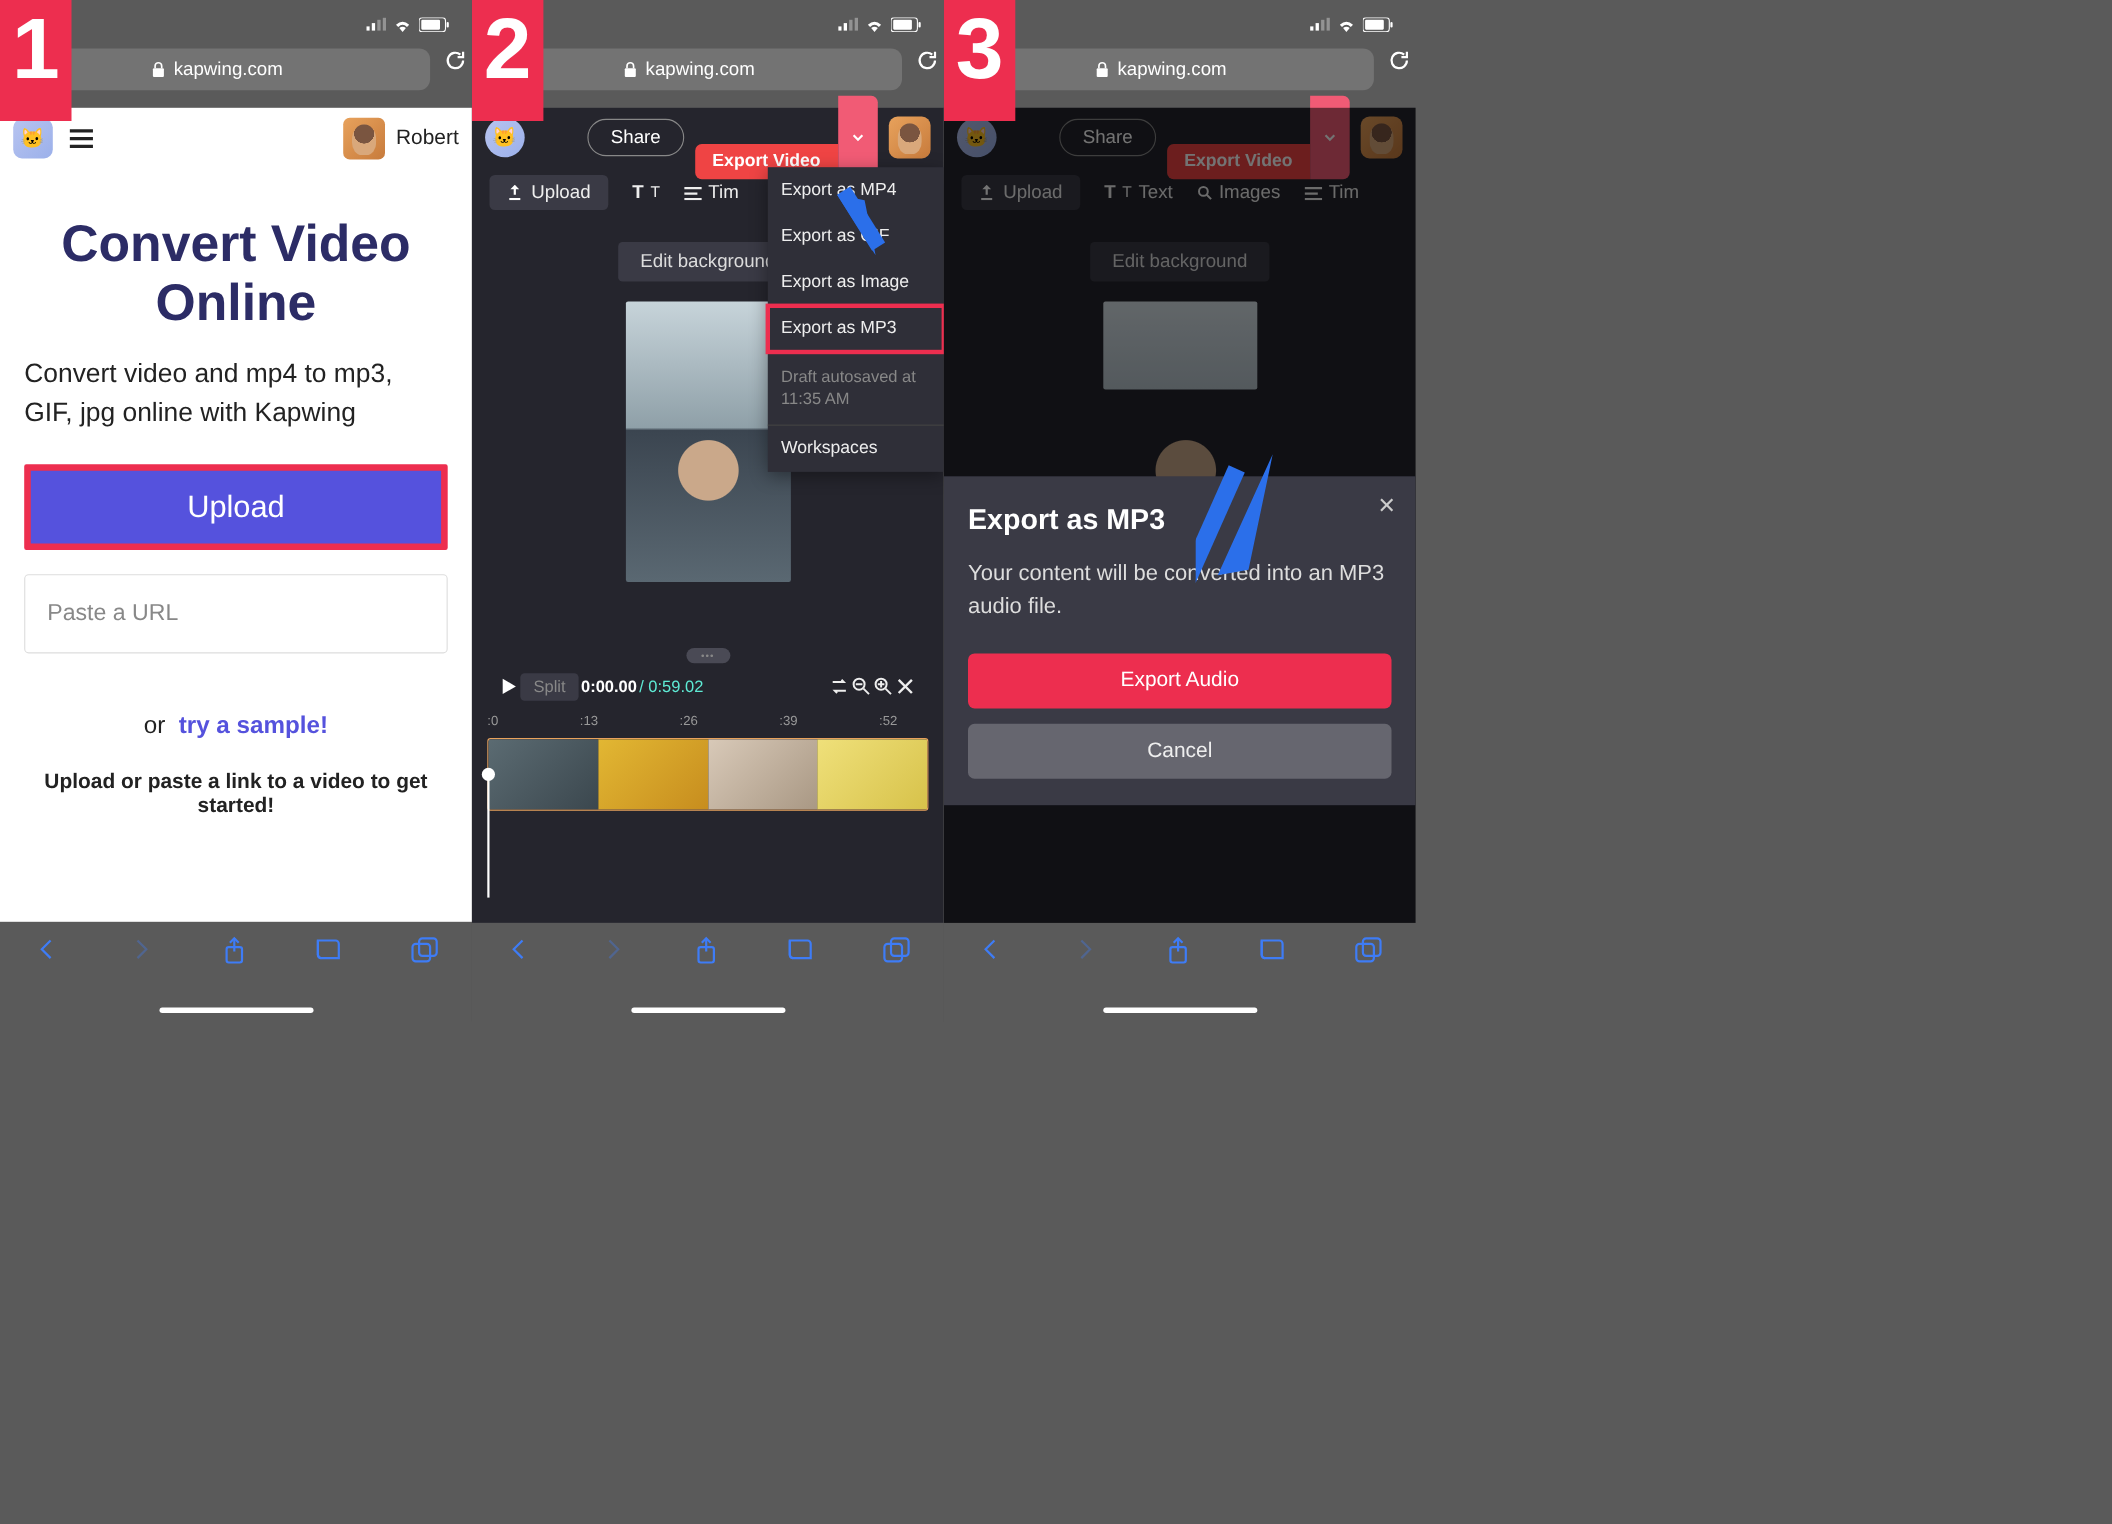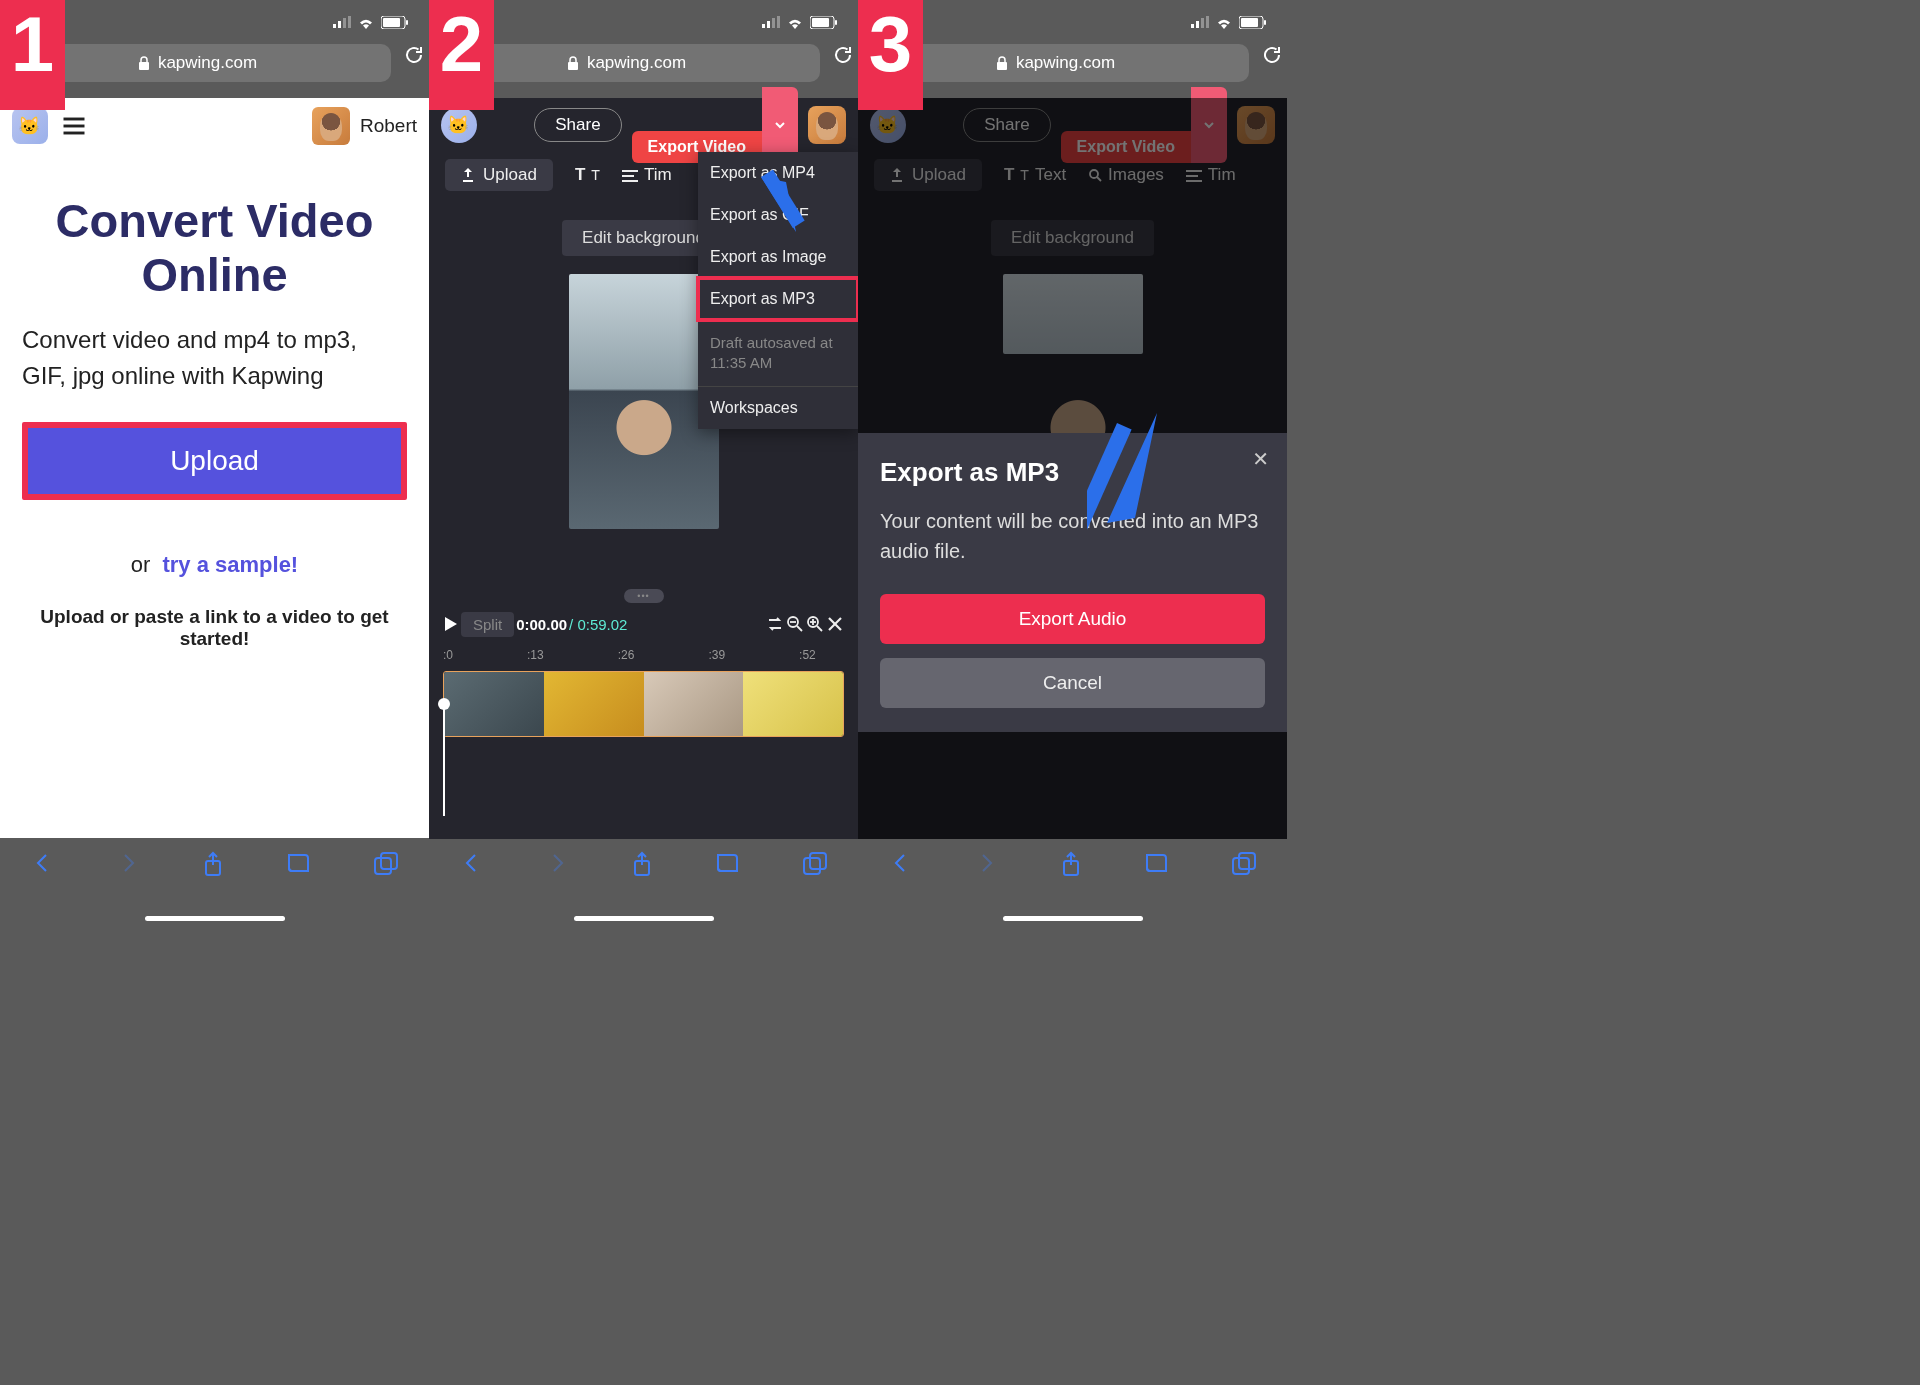--- a/index.html
+++ b/index.html
@@ -169,21 +169,21 @@
   .dropdown { position:absolute; right:0; top:54px; width:160px; background:#2f2f38; z-index:40; box-shadow:0 4px 16px rgba(0,0,0,.4); }
   .dropdown .item { padding:12px 12px; color:#eee; font-size:16px; }
   .dropdown .item.hl { outline:4px solid #ed2e4f; outline-offset:-2px; }
   .dropdown .sep { border-top:1px solid #444; }
   .dropdown .muted { color:#888; font-size:15px; line-height:1.35;}
   
   .arrow-anno { position:absolute; z-index:60; pointer-events:none; }
   .arrow-anno svg { fill:#2b6fea; }
   
   .drag-pill{width:40px;height:14px;background:#4a4a55;border-radius:7px;margin:60px auto 0;display:flex;align-items:center;justify-content:center;color:#888;font-size:9px;letter-spacing:1px;}
-  .tl-controls{height:42px;display:flex;align-items:center;gap:2px;padding:0 14px;color:#eee;font-size:15px;}
+  .tl-controls{height:42px;display:flex;align-items:center;gap:2px;padding:0 26px;color:#eee;font-size:15px;}
   .tl-controls .split{background:#3a3a45;color:#888;padding:4px 12px;border-radius:4px;}
   .tl-controls .time{color:#fff;font-weight:700;}
   .tl-controls .dur{color:#5eead4;}
   .tl-controls .sp{flex:1;}
   .tl-ruler{height:20px;display:flex;padding-left:14px;color:#999;font-size:12px;gap:74px;align-items:center;}
   .tl-track{margin:6px 14px 0;height:66px;border:1px solid #e8a25c;border-radius:3px;display:flex;overflow:hidden;}
   .tl-track .clip{flex:1;}
   .tl-track .c1{background:linear-gradient(135deg,#5b6b72,#3b474e);}
   .tl-track .c2{background:linear-gradient(135deg,#e2b733,#c78d1e);}
   .tl-track .c3{background:linear-gradient(135deg,#d8c9b8,#a99884);}
@@ -247,20 +247,21 @@
       <div class="p1-user">
         <div class="avatar"></div>
         <span>Robert</span>
       </div>
     </div>
     <div class="p1-hero">
       <h1>Convert Video Online</h1>
       <p>Convert video and mp4 to mp3, GIF, jpg online with Kapwing</p>
     </div>
     <div class="upload-btn">Upload</div>
+    <div class="url-input">Paste a URL</div>
     <div class="or-sample">
       <span class="or">or</span>
       <span class="try">try a sample!</span>
     </div>
     <div class="p1-foot">Upload or paste a link to a video to get started!</div>
   </div>
 
   <div class="safari-toolbar">
     <svg width="24" height="24" viewBox="0 0 24 24">
         <polyline points="15 4 7 12 15 20"></polyline>

